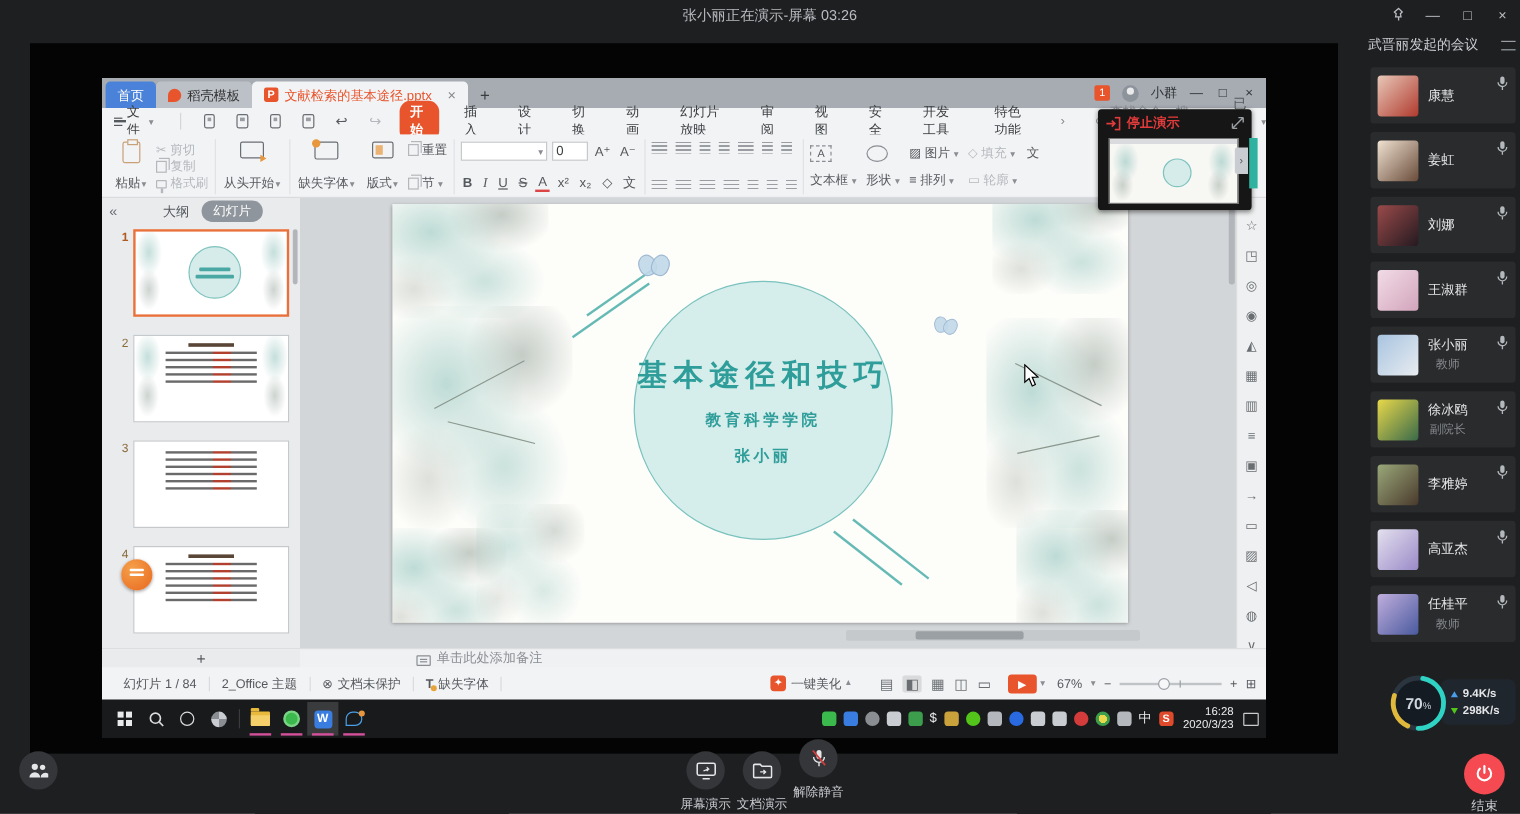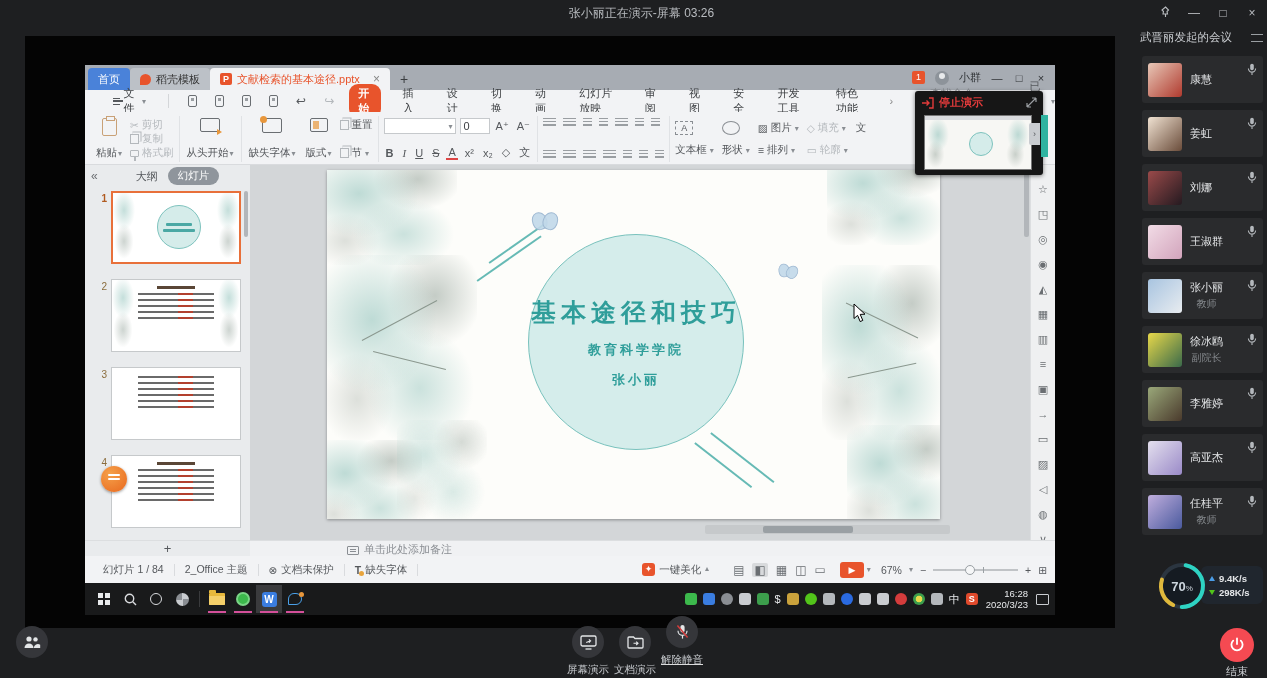--- a/index.html
+++ b/index.html
@@ -34,21 +34,21 @@
 .tabbar-right { margin-left:auto; display:flex; align-items:center; gap:10px; padding-right:8px; height:25px; }
 .msg-badge { min-width:13px; height:13px; background:var(--accent,#e8542c); color:#fff; border-radius:2px;
   text-align:center; line-height:13px; font-size:9px; padding:0 2px; }
 .mini-avatar { width:14px; height:14px; border-radius:50%; background:#8d939a; position:relative; }
 .mini-avatar::after { content:""; position:absolute; left:4px; top:2px; width:6px; height:6px; border-radius:50%; background:#e8eaec; }
 .user-name { color:#2f3235; font-size:11px; }
 .winbtn { color:#2f3235; font-size:11px; width:12px; text-align:center; }
 
 
 .menubar { position:absolute; left:0; top:25px; right:0; height:22px; display:flex; align-items:center;
-  gap:12px; padding-left:22px; font-size:11px; color:#3c3f42; background:#f2f3f5; }
+  gap:12px; padding-left:4px; font-size:11px; color:#3c3f42; background:#f2f3f5; }
 .file-menu { display:flex; align-items:center; gap:4px; padding:0 6px; }
 .hamb { width:10px; height:7px; border-top:1.5px solid #55585c; border-bottom:1.5px solid #55585c; position:relative; }
 .hamb::after { content:""; position:absolute; left:0; top:1.5px; width:10px; height:1.5px; background:#55585c; }
 .vdiv { width:1px; height:14px; background:#d4d6d9; margin:0 4px; }
 .qicon { width:13px; height:12px; border:1.2px solid #6a6e72; border-radius:2px; margin:0 3px; position:relative; }
 .qicon::after { content:""; position:absolute; left:2px; top:2px; right:2px; height:3px; background:#9a9ea2; }
 .uicon { font-size:12px; color:#55585c; padding:0 3px; }
 .menu-item { padding:2px 9px; border-radius:9px; }
 .menu-item.active { background:var(--accent,#e8542c); color:#fff; font-weight:bold; }
 .more-arrow { color:#888; padding:0 4px; }
@@ -892,21 +892,21 @@
   </div>
   <div class="ctl" style="left:607px; top:626px;">
     <span class="cbtn">
       <svg width="17" height="14" viewBox="0 0 17 14">
           <path d="M1 3 V12 a1 1 0 0 0 1 1 H15 a1 1 0 0 0 1-1 V4.5 a1 1 0 0 0 -1-1 H8 L6.5 2 H2 a1 1 0 0 0 -1 1 Z" fill="none" stroke="#e4e6e8" stroke-width="1.3"></path>
           <path d="M6.5 8.3 L10.8 8.3 M9.2 6.6 L11 8.3 L9.2 10" stroke="#e4e6e8" stroke-width="1.1" fill="none"></path>
         </svg>
     </span>
     <span class="clbl">文档演示</span>
   </div>
-  <div class="ctl" style="left:654px; top:616px;text-decoration:underline;">
+  <div class="ctl" style="left:654px; top:616px;">
     <span class="cbtn">
       <svg width="13" height="16" viewBox="0 0 13 16">
           <rect x="4.4" y="1" width="4.2" height="7.6" rx="2.1" fill="#e4e6e8"></rect>
           <path d="M2 6.8 a4.5 4.5 0 0 0 9 0" fill="none" stroke="#e4e6e8" stroke-width="1.2"></path>
           <line x1="6.5" y1="11.6" x2="6.5" y2="14.6" stroke="#e4e6e8" stroke-width="1.2"></line>
           <line x1="1.4" y1="1.4" x2="11.6" y2="13.6" stroke="#d43c3c" stroke-width="1.5"></line>
         </svg>
     </span>
     <span class="clbl">解除静音</span>
   </div>

